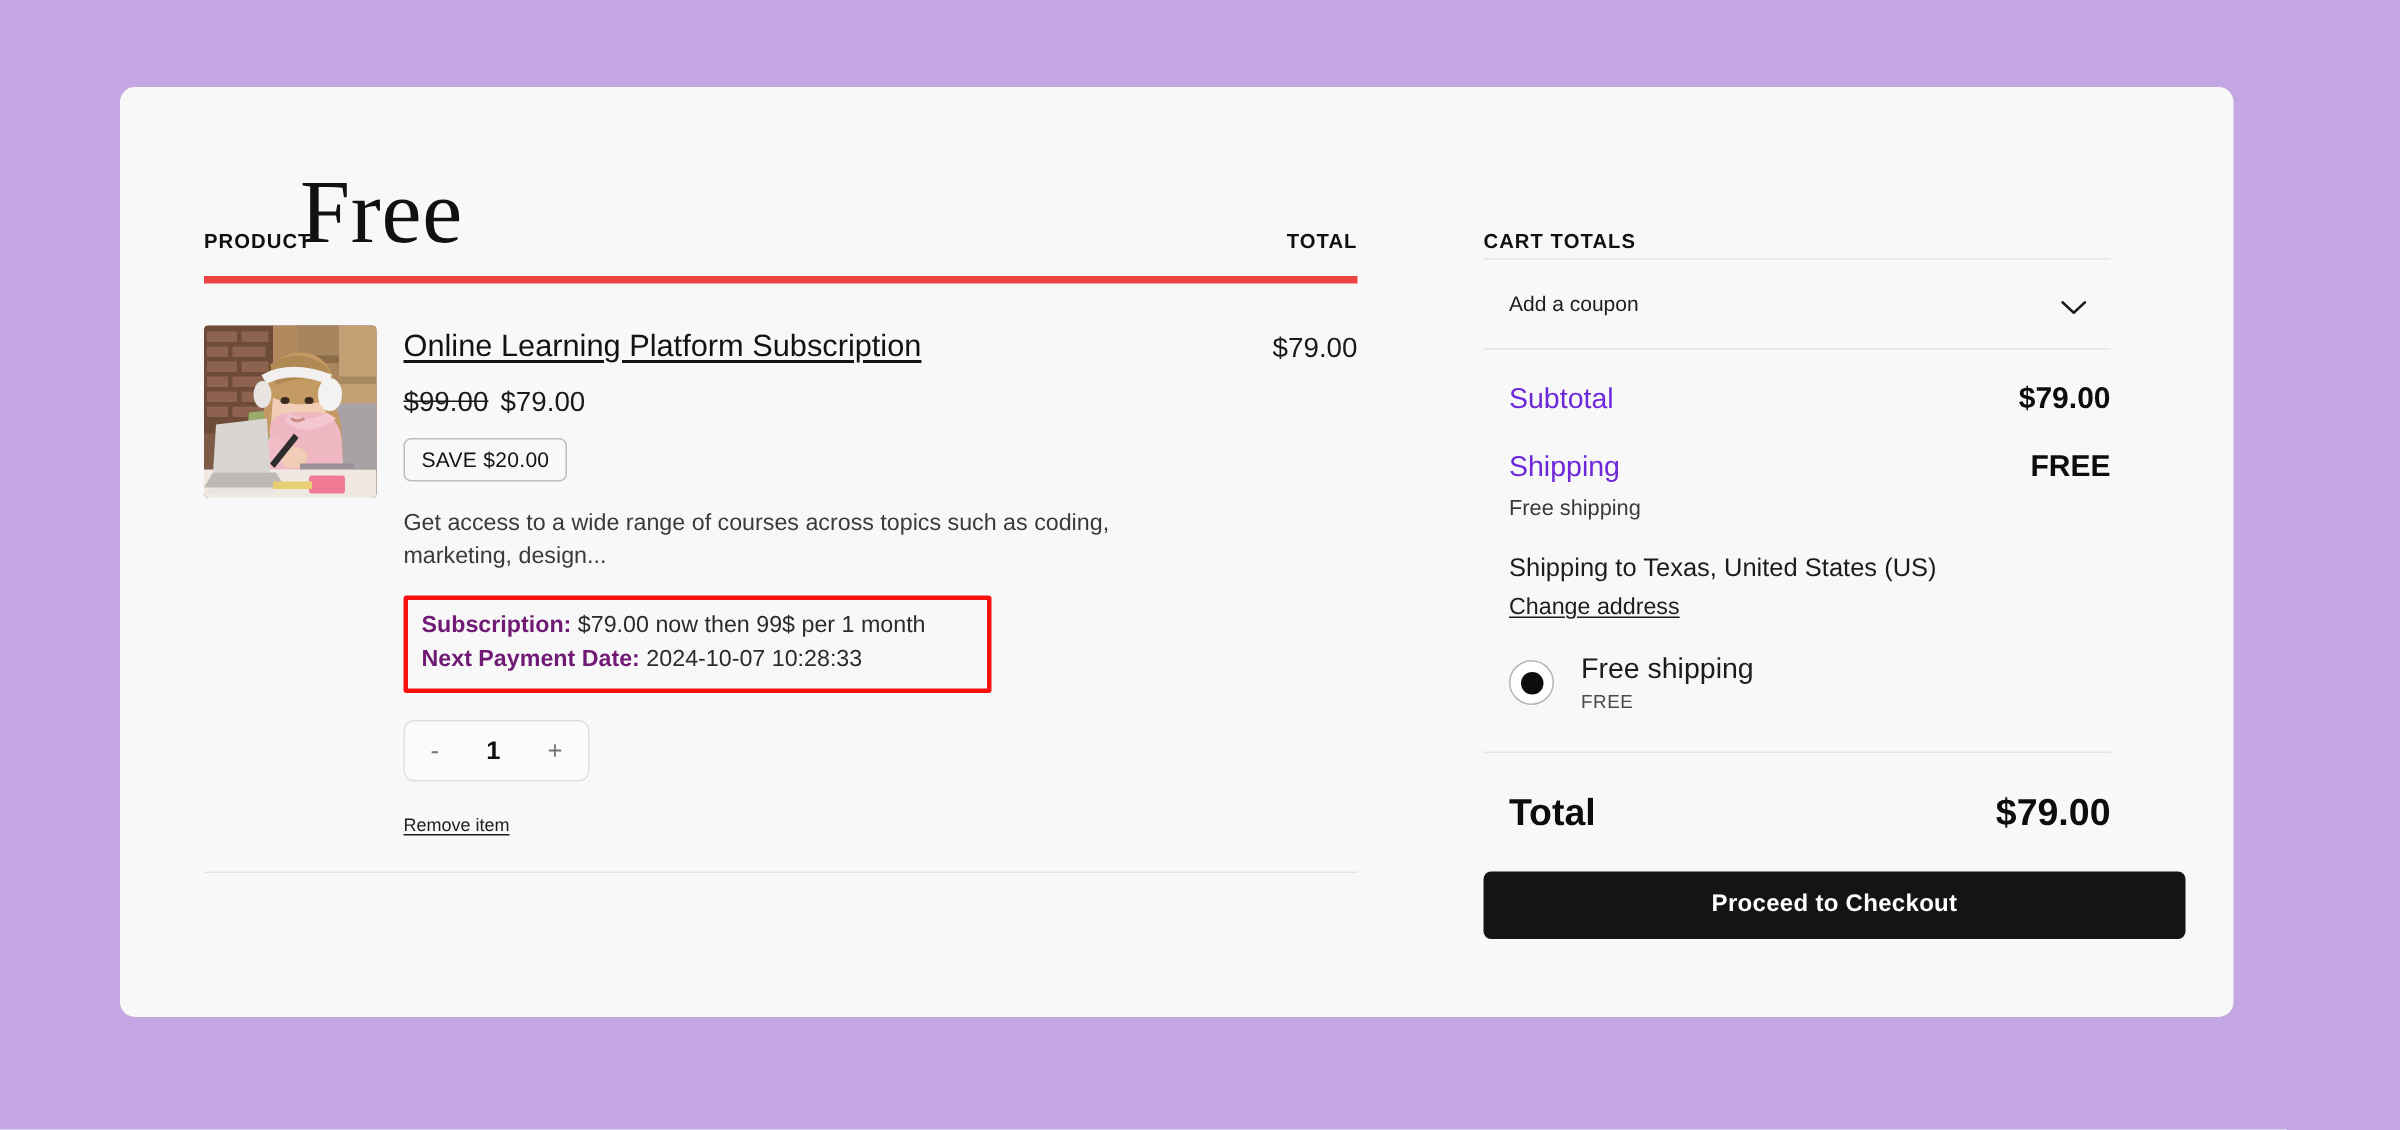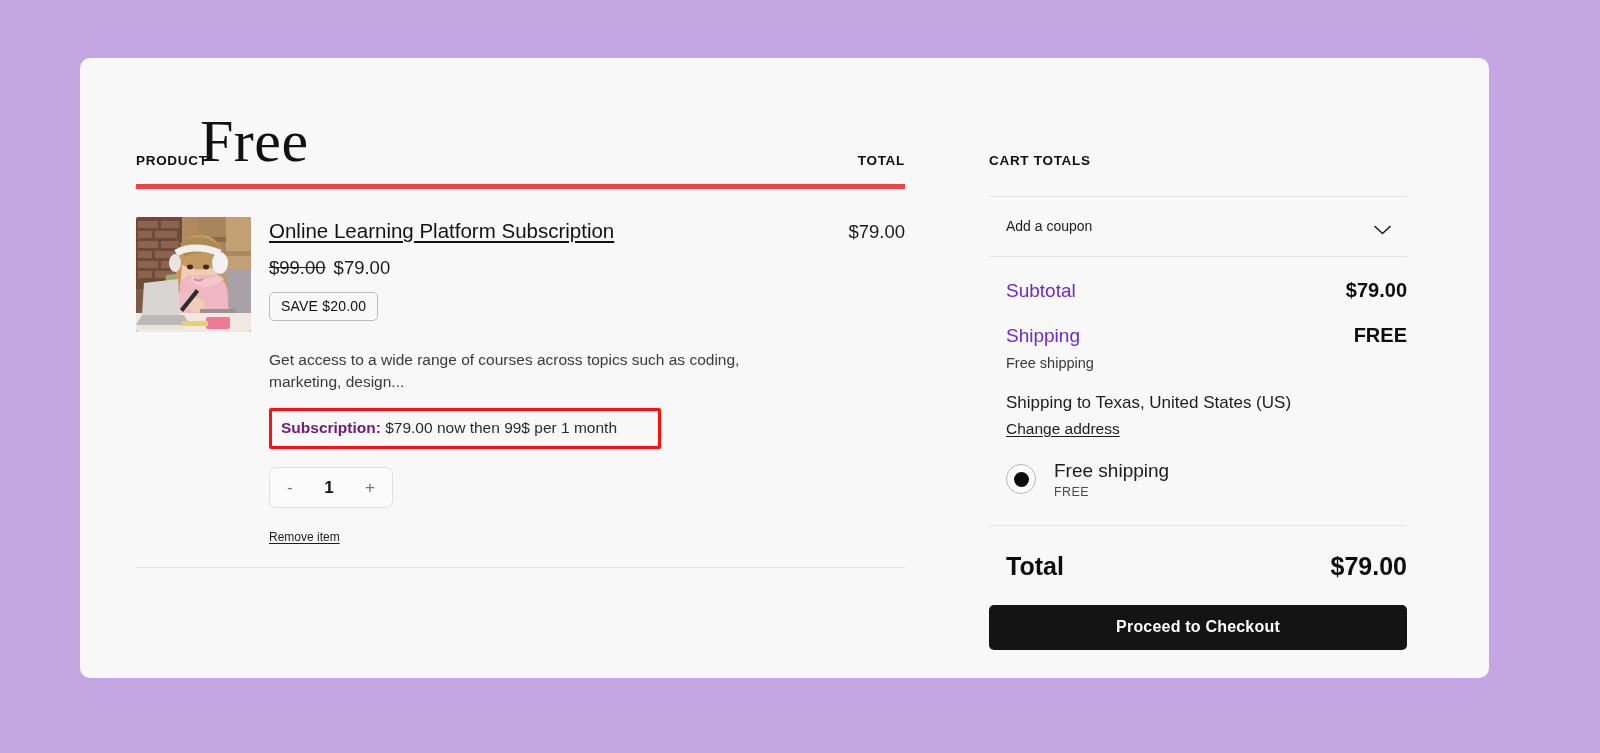--- a/index.html
+++ b/index.html
@@ -106,21 +106,21 @@
     border: 1px solid #bdbdbd;
     border-radius: 5px;
     padding: 5px 11px 6px;
     font-size: 14px;
     font-weight: 500;
     color: #121212;
     background: #f8f8f8;
     letter-spacing: 0.2px;
   }
   .prod-desc {
-    margin-top: 28px;
+    margin-top: 17px;
     font-size: 15.5px;
     line-height: 1.45;
     color: #3a3a3a;
     max-width: 475px;
   }
 
   .sub-box {
     margin-top: 14px;
     border: 3px solid #fb0f0f;
     border-radius: 2px;
@@ -184,21 +184,21 @@
     position: absolute;
     left: 909px;
     top: 95px;
     width: 418px;
   }
   .totals-head {
     font-size: 13.5px;
     font-weight: bold;
     letter-spacing: 0.7px;
     color: #101010;
-    padding-bottom: 28px;
+    padding-bottom: 4px;
     border-bottom: 1px solid #e4e4e4;
   }
   .coupon-row {
     display: flex;
     align-items: center;
     justify-content: space-between;
     padding: 21px 0 22px 17px;
     border-bottom: 1px solid #e4e4e4;
     cursor: pointer;
   }
@@ -276,21 +276,21 @@
     display: flex;
     justify-content: space-between;
     align-items: baseline;
     padding: 26px 0 24px 17px;
   }
   .grand-label { font-size: 25px; font-weight: bold; color: #0d0d0d; }
   .grand-value { font-size: 25px; font-weight: bold; color: #0d0d0d; }
 
   .checkout-btn {
     display: block;
-    width: 418px;
+    width: 468px;
     height: 45px;
     background: #141414;
     color: #ffffff;
     border: none;
     border-radius: 5px;
     font-family: "Liberation Sans", sans-serif;
     font-size: 16px;
     font-weight: bold;
     cursor: pointer;
     letter-spacing: 0.2px;
@@ -372,20 +372,24 @@
 
         <div class="save-badge">SAVE $20.00</div>
 
         <div class="prod-desc">Get access to a wide range of courses across topics such as coding, marketing, design...</div>
 
         <div class="sub-box">
           <div class="sub-line">
             <b>Subscription:</b>
             <span>$79.00 now then 99$ per 1 month</span>
           </div>
+          <div class="sub-line">
+            <b>Next Payment Date:</b>
+            <span>2024-10-07 10:28:33</span>
+          </div>
         </div>
 
         <div class="qty">
           <span class="qty-btn">-</span>
           <span class="qty-val">1</span>
           <span class="qty-btn">+</span>
         </div>
 
         <a class="remove-link">Remove item</a>
       </div>

